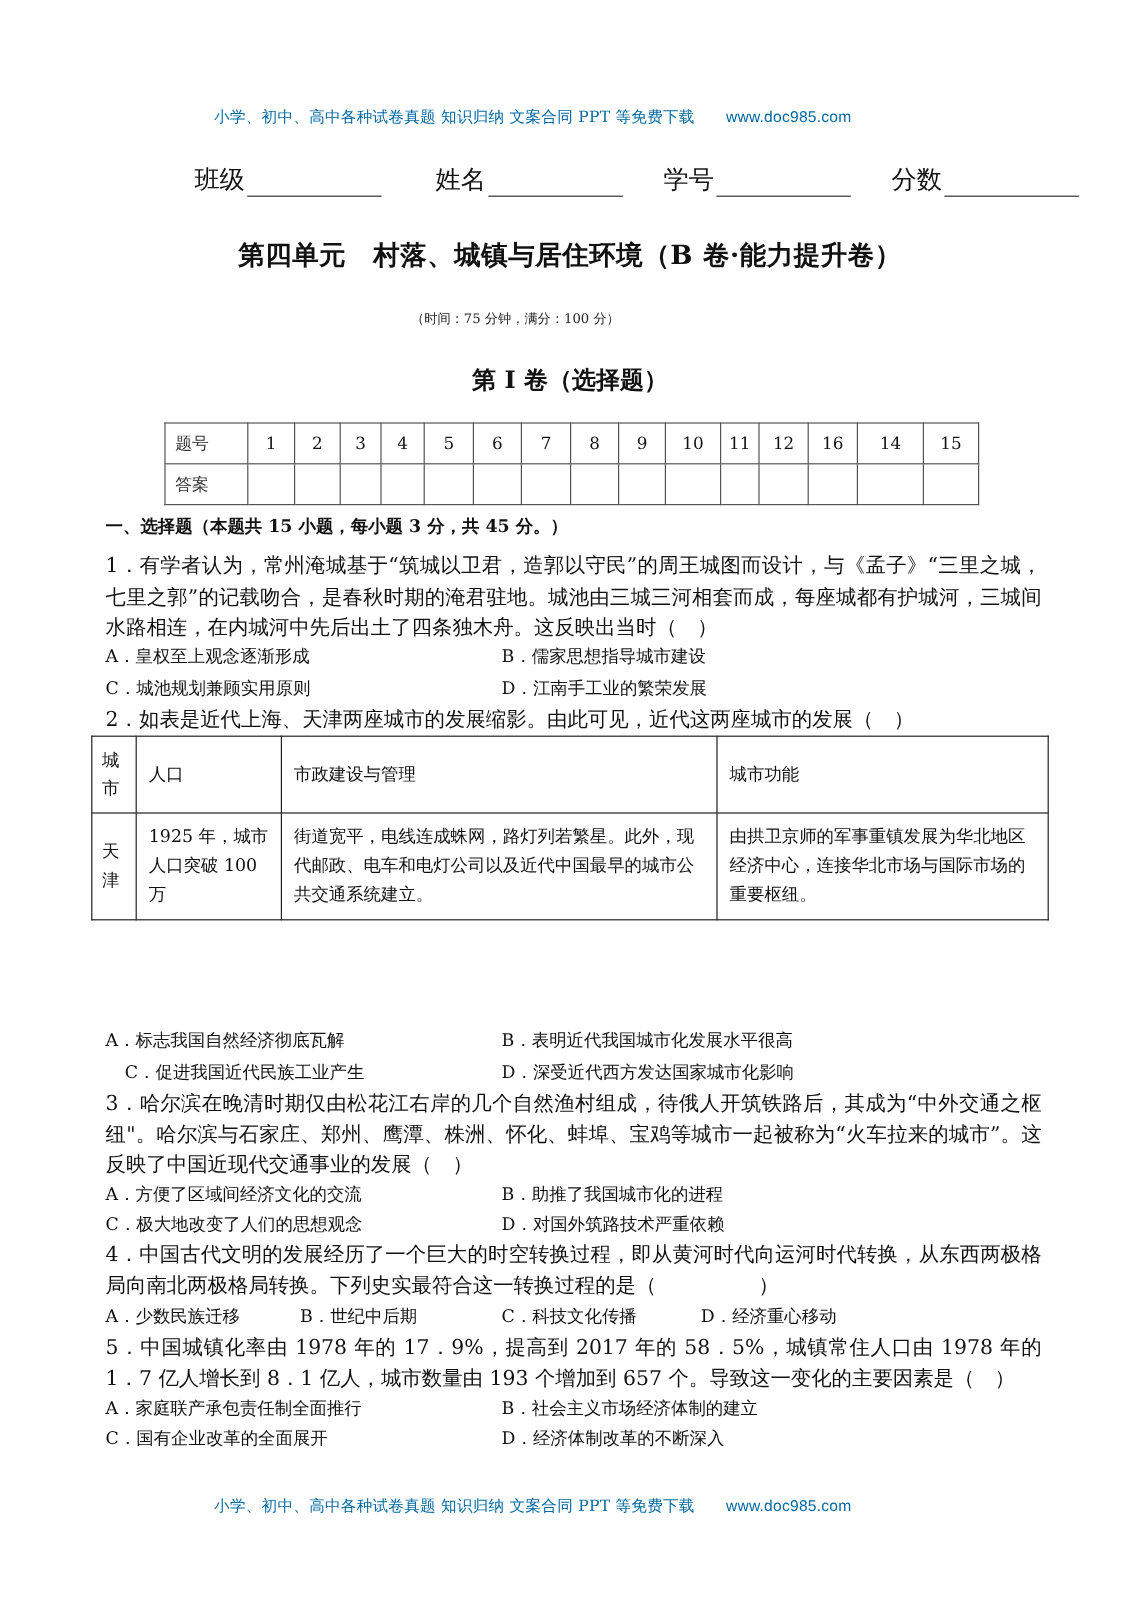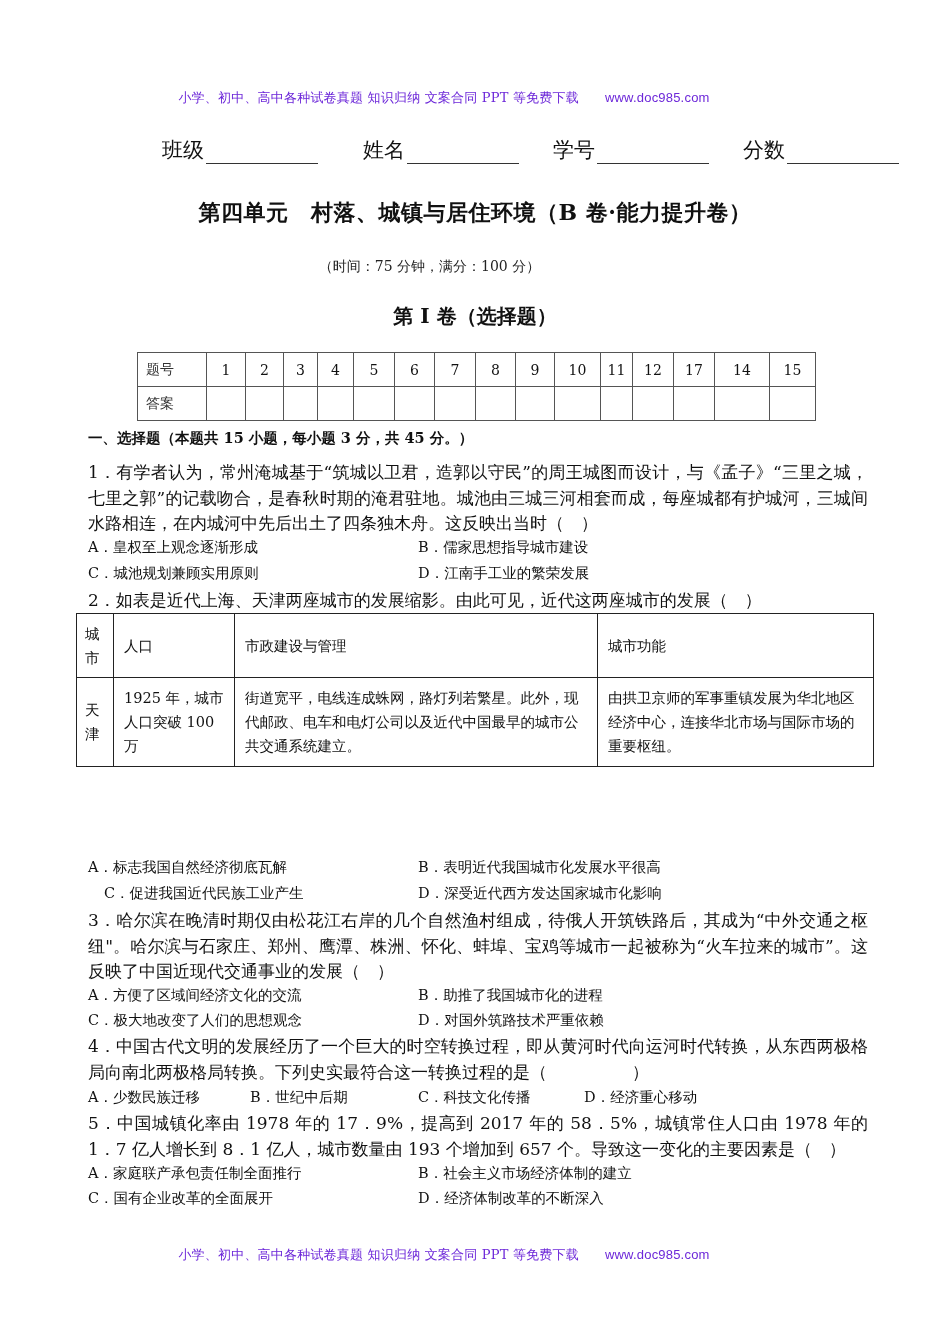--- a/index.html
+++ b/index.html
@@ -4,21 +4,21 @@
 <style>
   html, body { margin: 0; padding: 0; background: #ffffff; }
   body {
     width: 950px; height: 1344px; position: relative; overflow: hidden;
     font-family: "DejaVu Serif", "Liberation Serif", serif;
     color: #111;
   }
   .abs { position: absolute; }
   .header-line, .footer-line {
     left: 0; width: 888px; text-align: center;
-    font-size: 13px; color: #6d28d9; letter-spacing: 0.2px;
+    font-size: 13px; color: #0369a1; letter-spacing: 0.2px;
   }
   .header-line { top: 89px; }
   .footer-line { top: 1246px; }
   .header-line .url, .footer-line .url {
     font-family: "Liberation Sans", "DejaVu Sans", sans-serif;
     margin-left: 26px; font-size: 13px;
   }
   .info-row {
     top: 136px; left: 162px; width: 760px; height: 30px;
     font-family: "DejaVu Sans", "Liberation Sans", sans-serif;
@@ -27,21 +27,21 @@
   .info-field { position: absolute; top: 0; white-space: nowrap; }
   .info-field .blank {
     display: inline-block; width: 112px; border-bottom: 1.5px solid #333;
     height: 20px; vertical-align: bottom; margin-left: 2px;
   }
   .title {
     top: 198px; left: 0; width: 950px; text-align: center;
     font-size: 22px; font-weight: bold; letter-spacing: 0.5px;
   }
   .subtitle {
-    top: 258px; left: 0; width: 859px; text-align: center; font-size: 14px; color: #222;
+    top: 258px; left: 0; width: 859px; text-align: center; font-size: 11px; color: #222;
   }
   .section-title {
     top: 303px; left: 0; width: 950px; text-align: center;
     font-size: 20px; font-weight: bold;
   }
   table.answer {
     position: absolute; top: 352px; left: 137px;
     border-collapse: collapse; font-size: 14px;
   }
   table.answer td {
@@ -102,21 +102,21 @@
     <td style="width:33px">3</td>
     <td style="width:35px">4</td>
     <td style="width:40px">5</td>
     <td style="width:39px">6</td>
     <td style="width:40px">7</td>
     <td style="width:39px">8</td>
     <td style="width:38px">9</td>
     <td style="width:45px">10</td>
     <td style="width:31px">11</td>
     <td style="width:40px">12</td>
-    <td style="width:40px">17</td>
+    <td style="width:40px">16</td>
     <td style="width:54px">14</td>
     <td style="width:45px">15</td>
   </tr>
   <tr>
     <td class="head">答案</td>
     <td></td>
     <td></td>
     <td></td>
     <td></td>
     <td></td>

